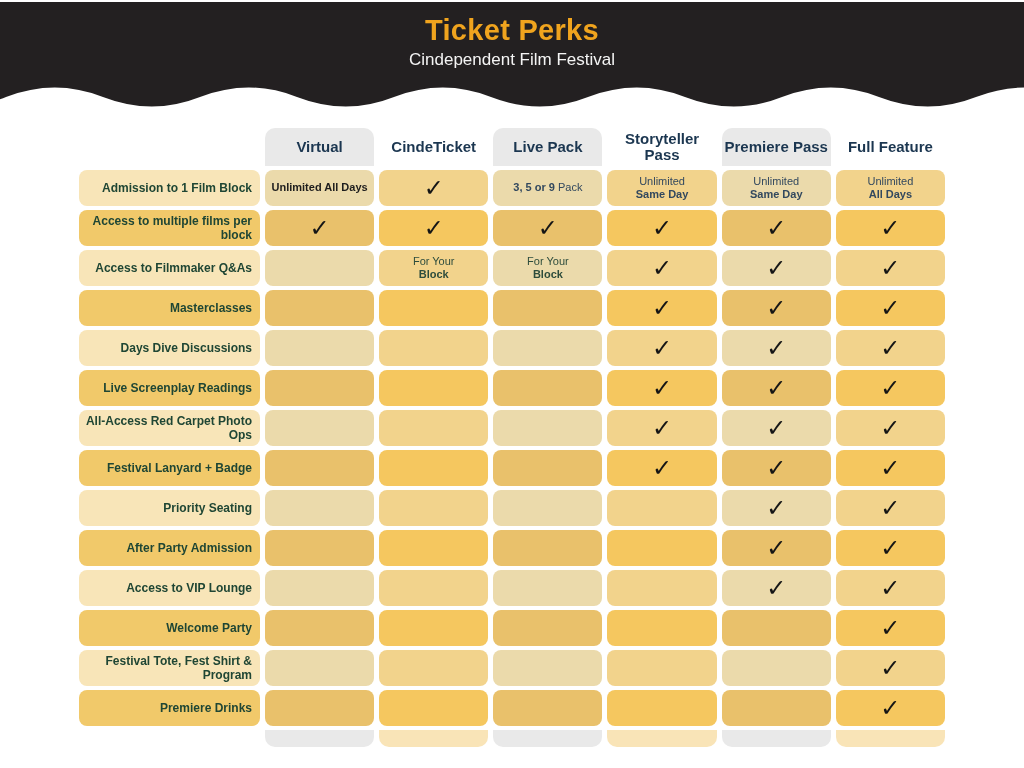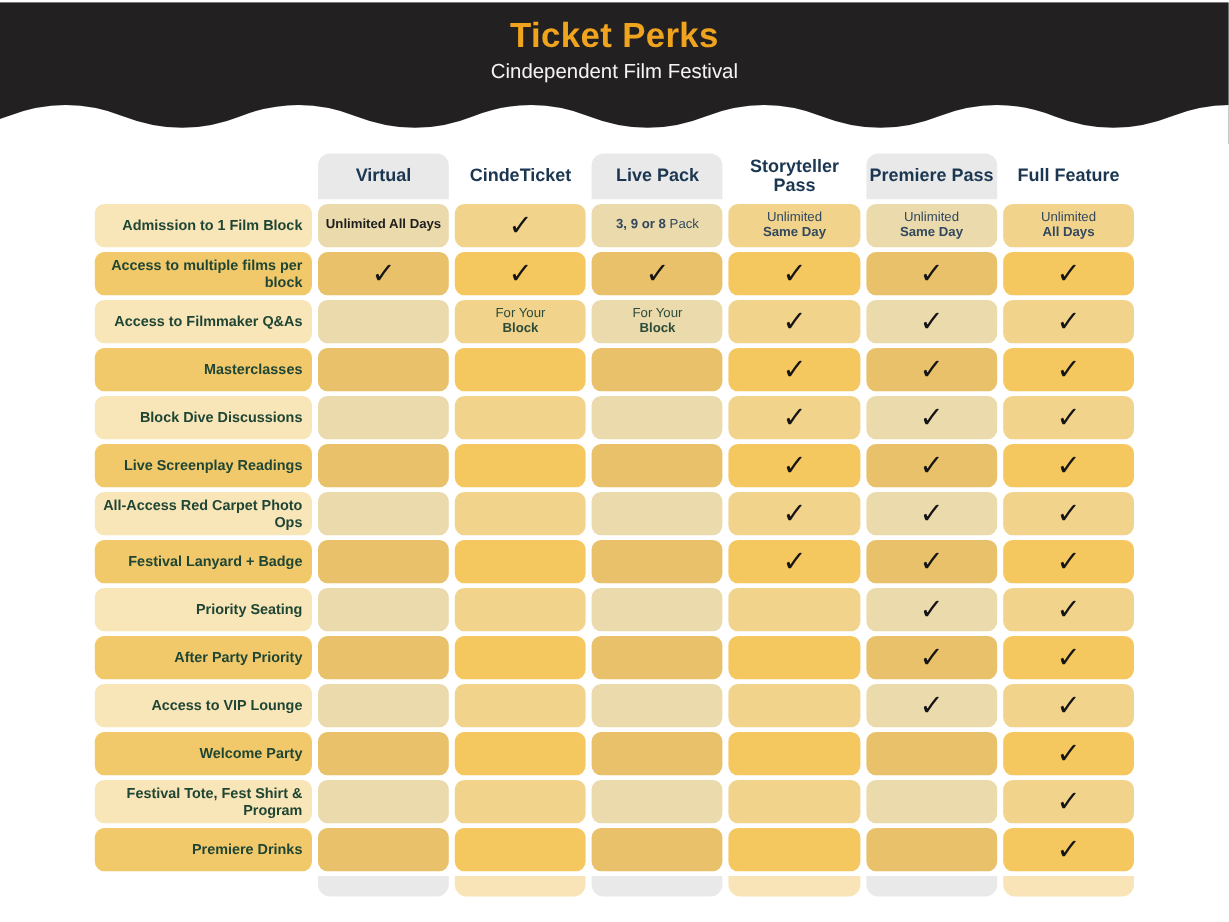--- a/index.html
+++ b/index.html
@@ -98,21 +98,21 @@
         <span>Full Feature</span>
       </div>
       <div class="cell label-cell light">Admission to 1 Film Block</div>
       <div class="cell data-cell light muted darktext">
         <div class="line"><span class="b">Unlimited All Days</span></div>
       </div>
       <div class="cell data-cell light warm">
         <span class="check">✓</span>
       </div>
       <div class="cell data-cell light muted">
-        <div class="line"><span class="b">3, 9 or 8</span><span> Pack</span></div>
+        <div class="line"><span class="b">3, 5 or 9</span><span> Pack</span></div>
       </div>
       <div class="cell data-cell light warm">
         <div class="line"><span>Unlimited</span></div>
         <div class="line"><span class="b">Same Day</span></div>
       </div>
       <div class="cell data-cell light muted">
         <div class="line"><span>Unlimited</span></div>
         <div class="line"><span class="b">Same Day</span></div>
       </div>
       <div class="cell data-cell light warm">
@@ -163,21 +163,21 @@
       <div class="cell data-cell dark muted"></div>
       <div class="cell data-cell dark warm">
         <span class="check">✓</span>
       </div>
       <div class="cell data-cell dark muted">
         <span class="check">✓</span>
       </div>
       <div class="cell data-cell dark warm">
         <span class="check">✓</span>
       </div>
-      <div class="cell label-cell light">Block Dive Discussions</div>
+      <div class="cell label-cell light">Days Dive Discussions</div>
       <div class="cell data-cell light muted"></div>
       <div class="cell data-cell light warm"></div>
       <div class="cell data-cell light muted"></div>
       <div class="cell data-cell light warm">
         <span class="check">✓</span>
       </div>
       <div class="cell data-cell light muted">
         <span class="check">✓</span>
       </div>
       <div class="cell data-cell light warm">
@@ -226,21 +226,21 @@
       <div class="cell data-cell light muted"></div>
       <div class="cell data-cell light warm"></div>
       <div class="cell data-cell light muted"></div>
       <div class="cell data-cell light warm"></div>
       <div class="cell data-cell light muted">
         <span class="check">✓</span>
       </div>
       <div class="cell data-cell light warm">
         <span class="check">✓</span>
       </div>
-      <div class="cell label-cell dark">After Party Priority</div>
+      <div class="cell label-cell dark">After Party Admission</div>
       <div class="cell data-cell dark muted"></div>
       <div class="cell data-cell dark warm"></div>
       <div class="cell data-cell dark muted"></div>
       <div class="cell data-cell dark warm"></div>
       <div class="cell data-cell dark muted">
         <span class="check">✓</span>
       </div>
       <div class="cell data-cell dark warm">
         <span class="check">✓</span>
       </div>

